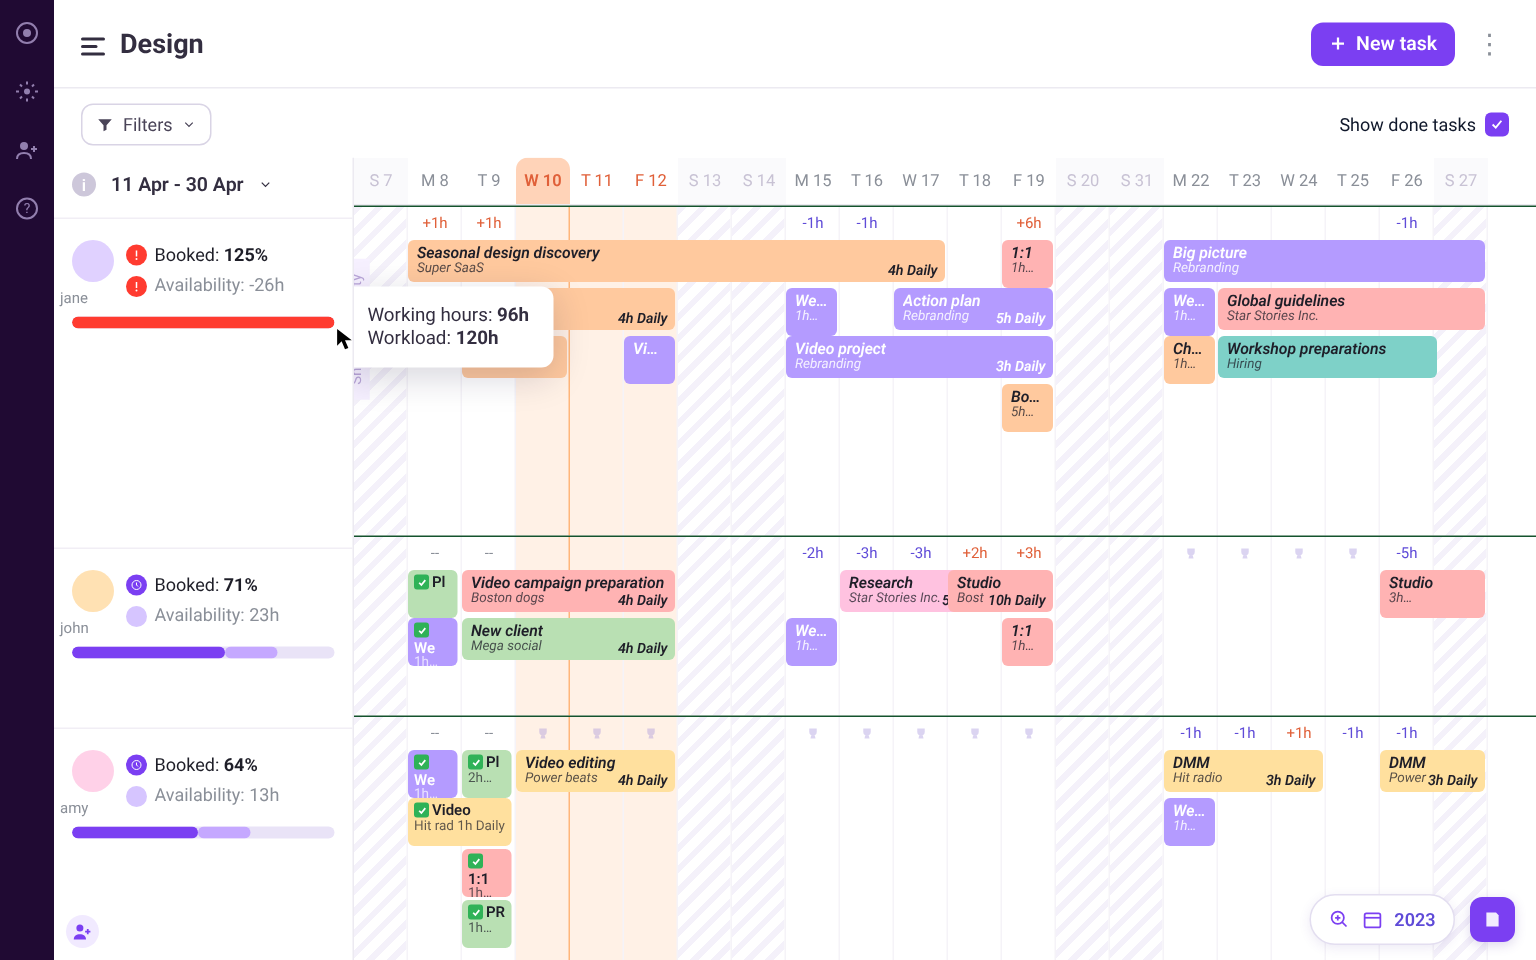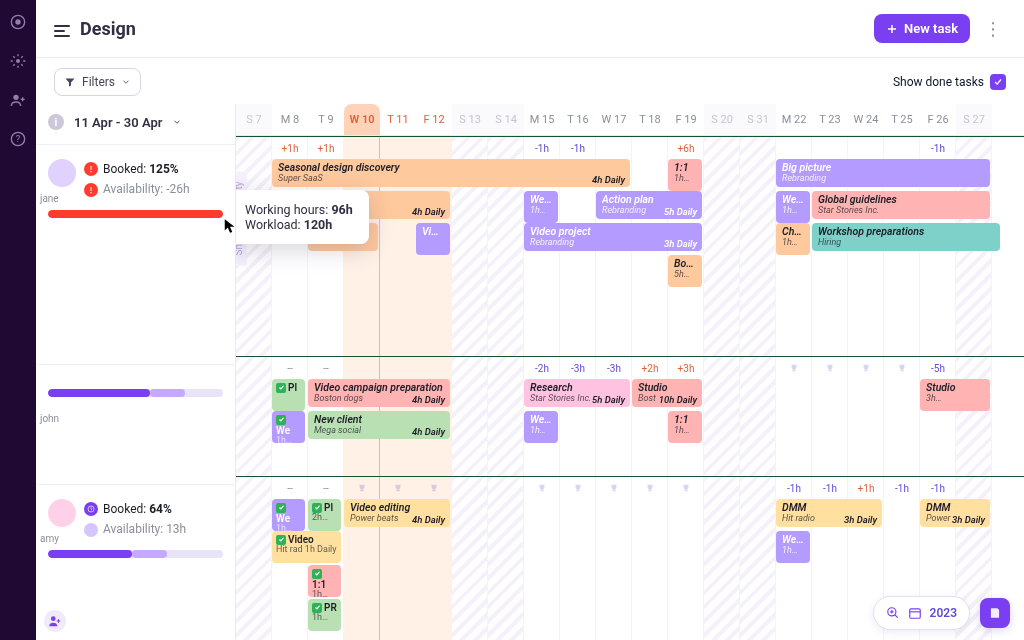--- a/index.html
+++ b/index.html
@@ -79,21 +79,21 @@
 .task .tsub{font-size:9px;opacity:.75;white-space:nowrap;}
 .task .daily{position:absolute;right:5px;bottom:2px;font-size:9.5px;font-weight:600;}
 .task.sm{height:32px;}
 .c-orange{background:var(--orange-bg);}
 .c-purple{background:#b49bff;color:#fff;}
 .c-purple .tsub{opacity:.85;}
 .c-pink{background:var(--pink-bg);}
 .c-teal{background:var(--teal-bg);}
 .c-green{background:var(--green-bg);}
 .c-yellow{background:var(--yellow-bg);}
-.c-pinkc{background:#ffc2e0;}
+.c-pinkc{background:#ffc2e0;margin-left:36px;}
 .chip{position:absolute;height:32px;border-radius:4px;padding:3px 4px;font-size:10px;line-height:1.1;overflow:hidden;}
 .chip .tt{font-weight:600;}
 .chip .sub{font-size:9px;opacity:.7;}
 .chk{width:10px;height:10px;border-radius:2px;background:#2fb257;display:inline-flex;align-items:center;justify-content:center;margin-right:2px;}
 .chk svg{width:7px;height:7px;}
 .tooltip{position:absolute;background:#fff;border-radius:8px;box-shadow:0 6px 24px rgba(30,20,60,.18);padding:12px 16px;font-size:12.5px;color:#332e40;z-index:50;}
 .tooltip b{font-weight:700;}
 .cursor{position:absolute;width:12px;height:16px;z-index:60;}
 .cup{width:10px;height:10px;opacity:.35;}
 .showav{position:absolute;left:0;top:50%;transform:rotate(-90deg) translateX(50%);transform-origin:left;font-size:10px;color:#b9a6d8;background:#f6f0ff;padding:3px 10px;border-radius:6px 6px 0 0;white-space:nowrap;}
@@ -199,20 +199,38 @@
                     <span style="color:#8a8f98">Availability: -26h</span>
                   </div>
         </div>
       </div>
       <div class="namebelow">jane</div>
       <div class="bar">
                 <div class="fill red"></div>
               </div>
     </div>
     <div class="person" style="height:120px">
+      <div class="row">
+        <div class="avatar" style="background:#ffe1b3"></div>
+        <div class="metrics">
+          <div class="metric">
+                    <span class="dot clk">
+                      <svg viewBox="0 0 24 24">
+                        <circle cx="12" cy="12" r="9" fill="none" stroke="#fff" stroke-width="2"></circle>
+                        <path d="M12 7v5l3 3" stroke="#fff" stroke-width="2" fill="none"></path>
+                      </svg>
+                    </span>
+                    <span>Booked: <span class="bold">71%</span></span>
+                  </div>
+          <div class="metric">
+                    <span class="dot av"></span>
+                    <span style="color:#8a8f98">Availability: 23h</span>
+                  </div>
+        </div>
+      </div>
       <div class="namebelow">john</div>
       <div class="bar">
                 <div class="fill pur" style="width:58%"></div>
                 <div class="fill pur2" style="left:58%;width:20%"></div>
               </div>
     </div>
     <div class="person" style="height:170px">
       <div class="row">
         <div class="avatar" style="background:#ffd1e8"></div>
         <div class="metrics">
@@ -354,21 +372,21 @@
     </div>
               <div class="task c-purple " style="left:288px;width:178px;top:86px">
       <div class="tt">Video project</div>
                 <div class="tsub">Rebranding</div>
                 <div class="daily">3h Daily</div>
     </div>
               <div class="task c-orange sm" style="left:540px;width:34px;top:86px">
       <div class="tt">Check</div>
                 <div class="tsub">1h…</div>
     </div>
-              <div class="task c-teal " style="left:576px;width:188px;top:86px">
+              <div class="task c-teal " style="left:576px;width:146px;top:86px">
       <div class="tt">Workshop preparations</div>
                 <div class="tsub">Hiring</div>
     </div>
               <div class="task c-orange sm" style="left:432px;width:34px;top:118px">
       <div class="tt">Board</div>
                 <div class="tsub">5h…</div>
     </div>
     </div>
     <div class="lane" style="height:120px">
       <div class="grid">

